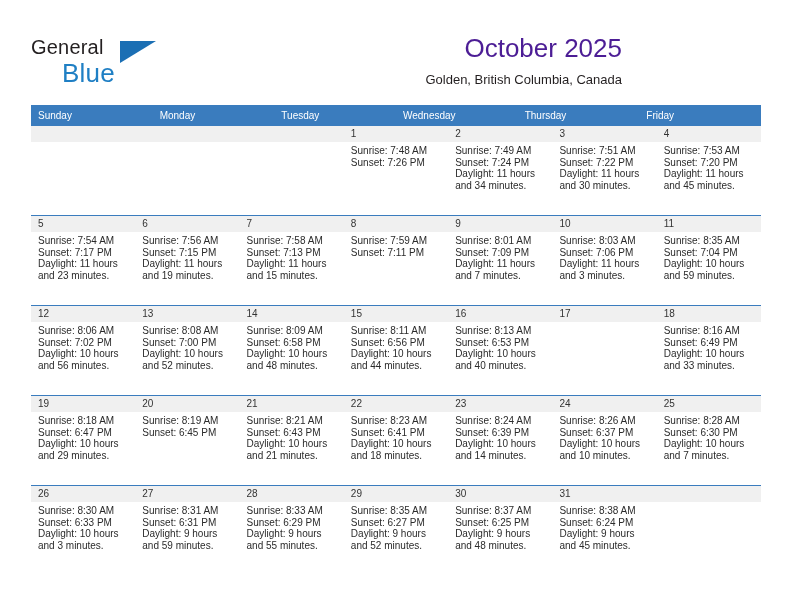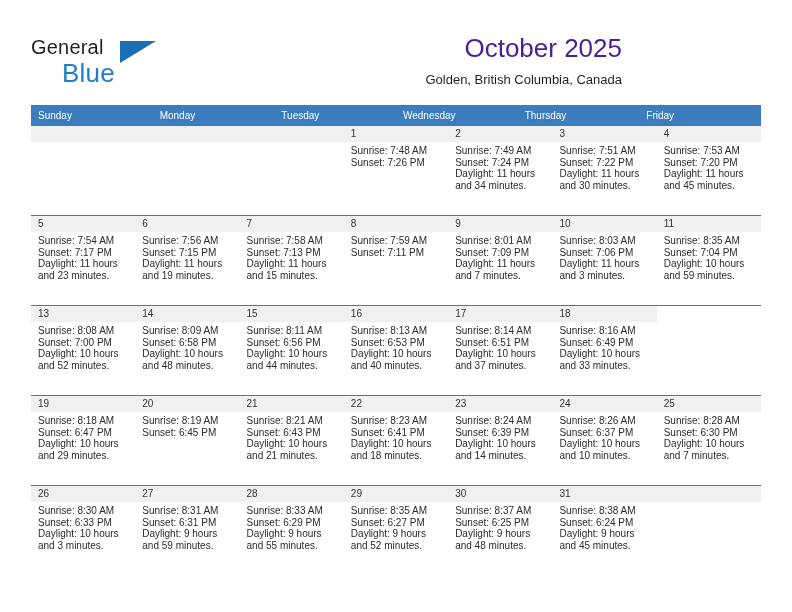--- a/index.html
+++ b/index.html
@@ -277,20 +277,28 @@
                 <div>Sunrise: 8:35 AM</div>
                 <div>Sunset: 7:04 PM</div>
                 <div class="daylight">Daylight: 10 hours and 59 minutes.</div>
               </div>
             </div>
           </div>
         </div>
         <div class="week">
           <div class="week-inner">
             <div class="day">
+              <div class="day-num-band">12</div>
+              <div class="day-info">
+                <div>Sunrise: 8:06 AM</div>
+                <div>Sunset: 7:02 PM</div>
+                <div class="daylight">Daylight: 10 hours and 56 minutes.</div>
+              </div>
+            </div>
+            <div class="day">
               <div class="day-num-band">13</div>
               <div class="day-info">
                 <div>Sunrise: 8:08 AM</div>
                 <div>Sunset: 7:00 PM</div>
                 <div class="daylight">Daylight: 10 hours and 52 minutes.</div>
               </div>
             </div>
             <div class="day">
               <div class="day-num-band">14</div>
               <div class="day-info">
@@ -310,25 +318,20 @@
             <div class="day">
               <div class="day-num-band">16</div>
               <div class="day-info">
                 <div>Sunrise: 8:13 AM</div>
                 <div>Sunset: 6:53 PM</div>
                 <div class="daylight">Daylight: 10 hours and 40 minutes.</div>
               </div>
             </div>
             <div class="day">
               <div class="day-num-band">17</div>
-              <div class="day-info">
-                <div>Sunrise: 8:14 AM</div>
-                <div>Sunset: 6:51 PM</div>
-                <div class="daylight">Daylight: 10 hours and 37 minutes.</div>
-              </div>
             </div>
             <div class="day">
               <div class="day-num-band">18</div>
               <div class="day-info">
                 <div>Sunrise: 8:16 AM</div>
                 <div>Sunset: 6:49 PM</div>
                 <div class="daylight">Daylight: 10 hours and 33 minutes.</div>
               </div>
             </div>
           </div>

